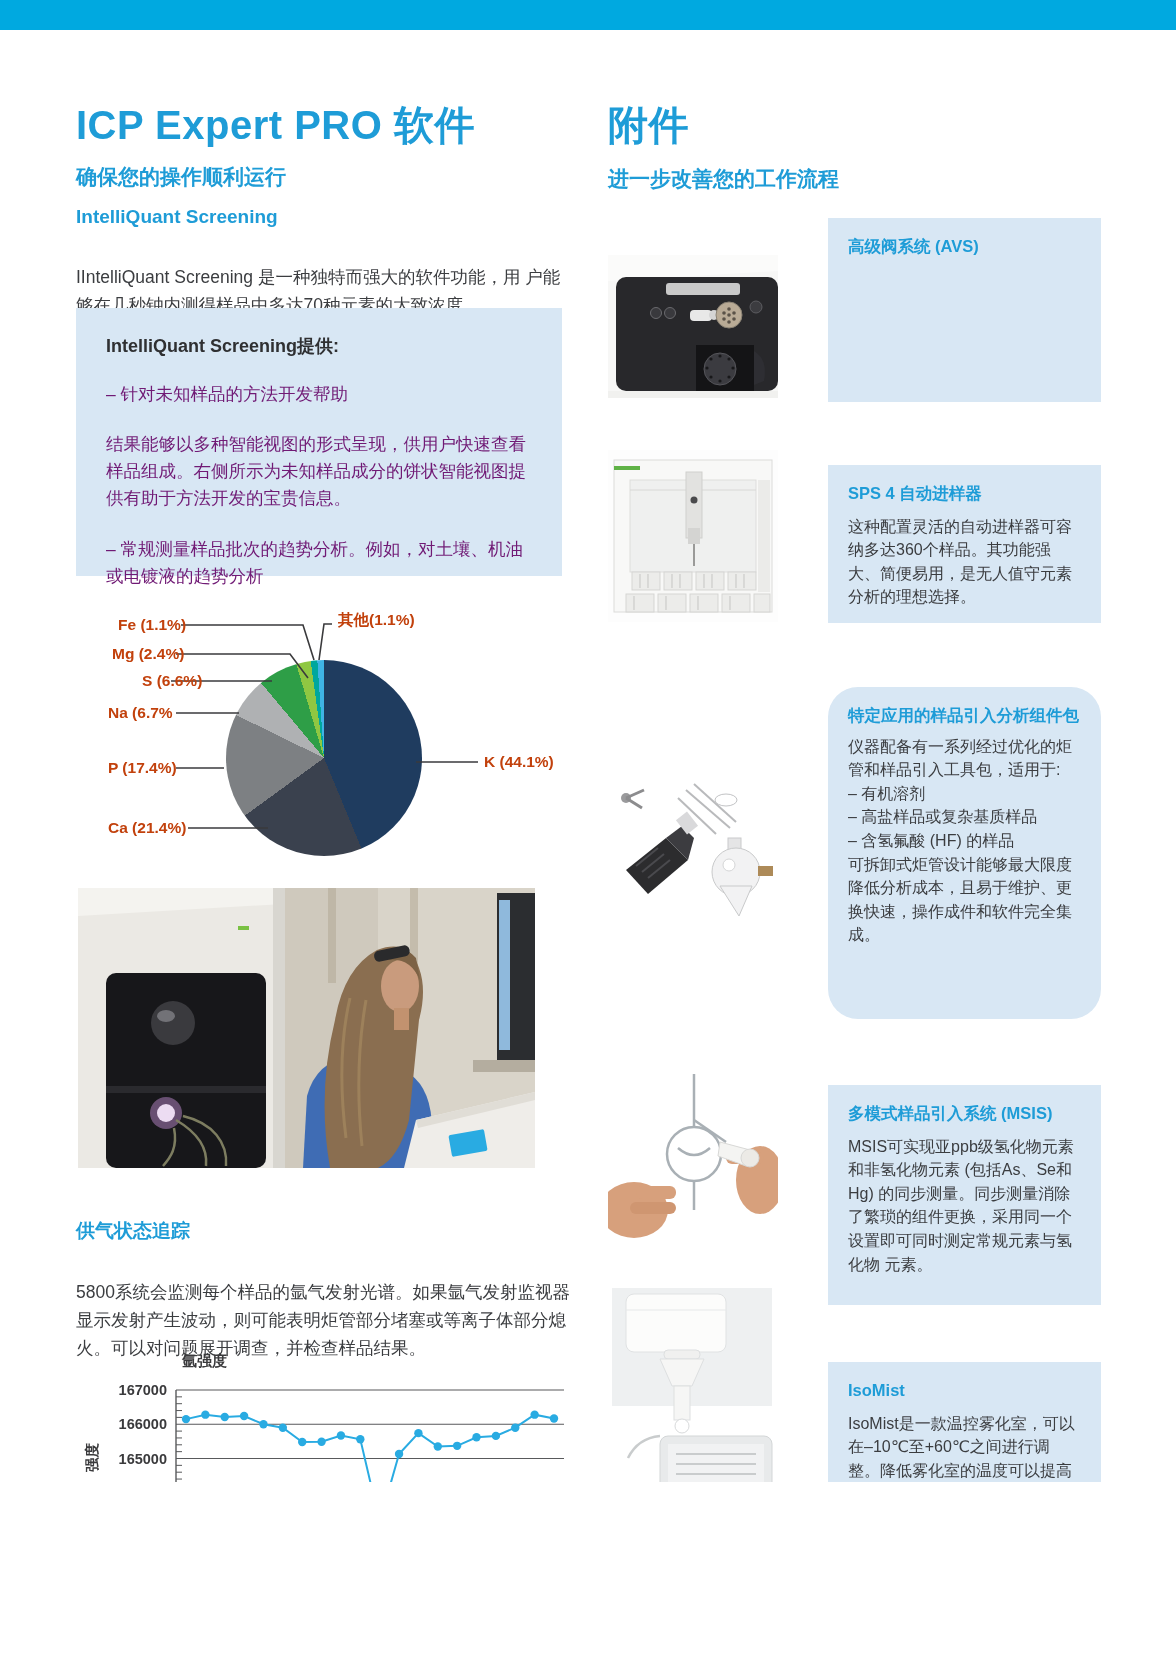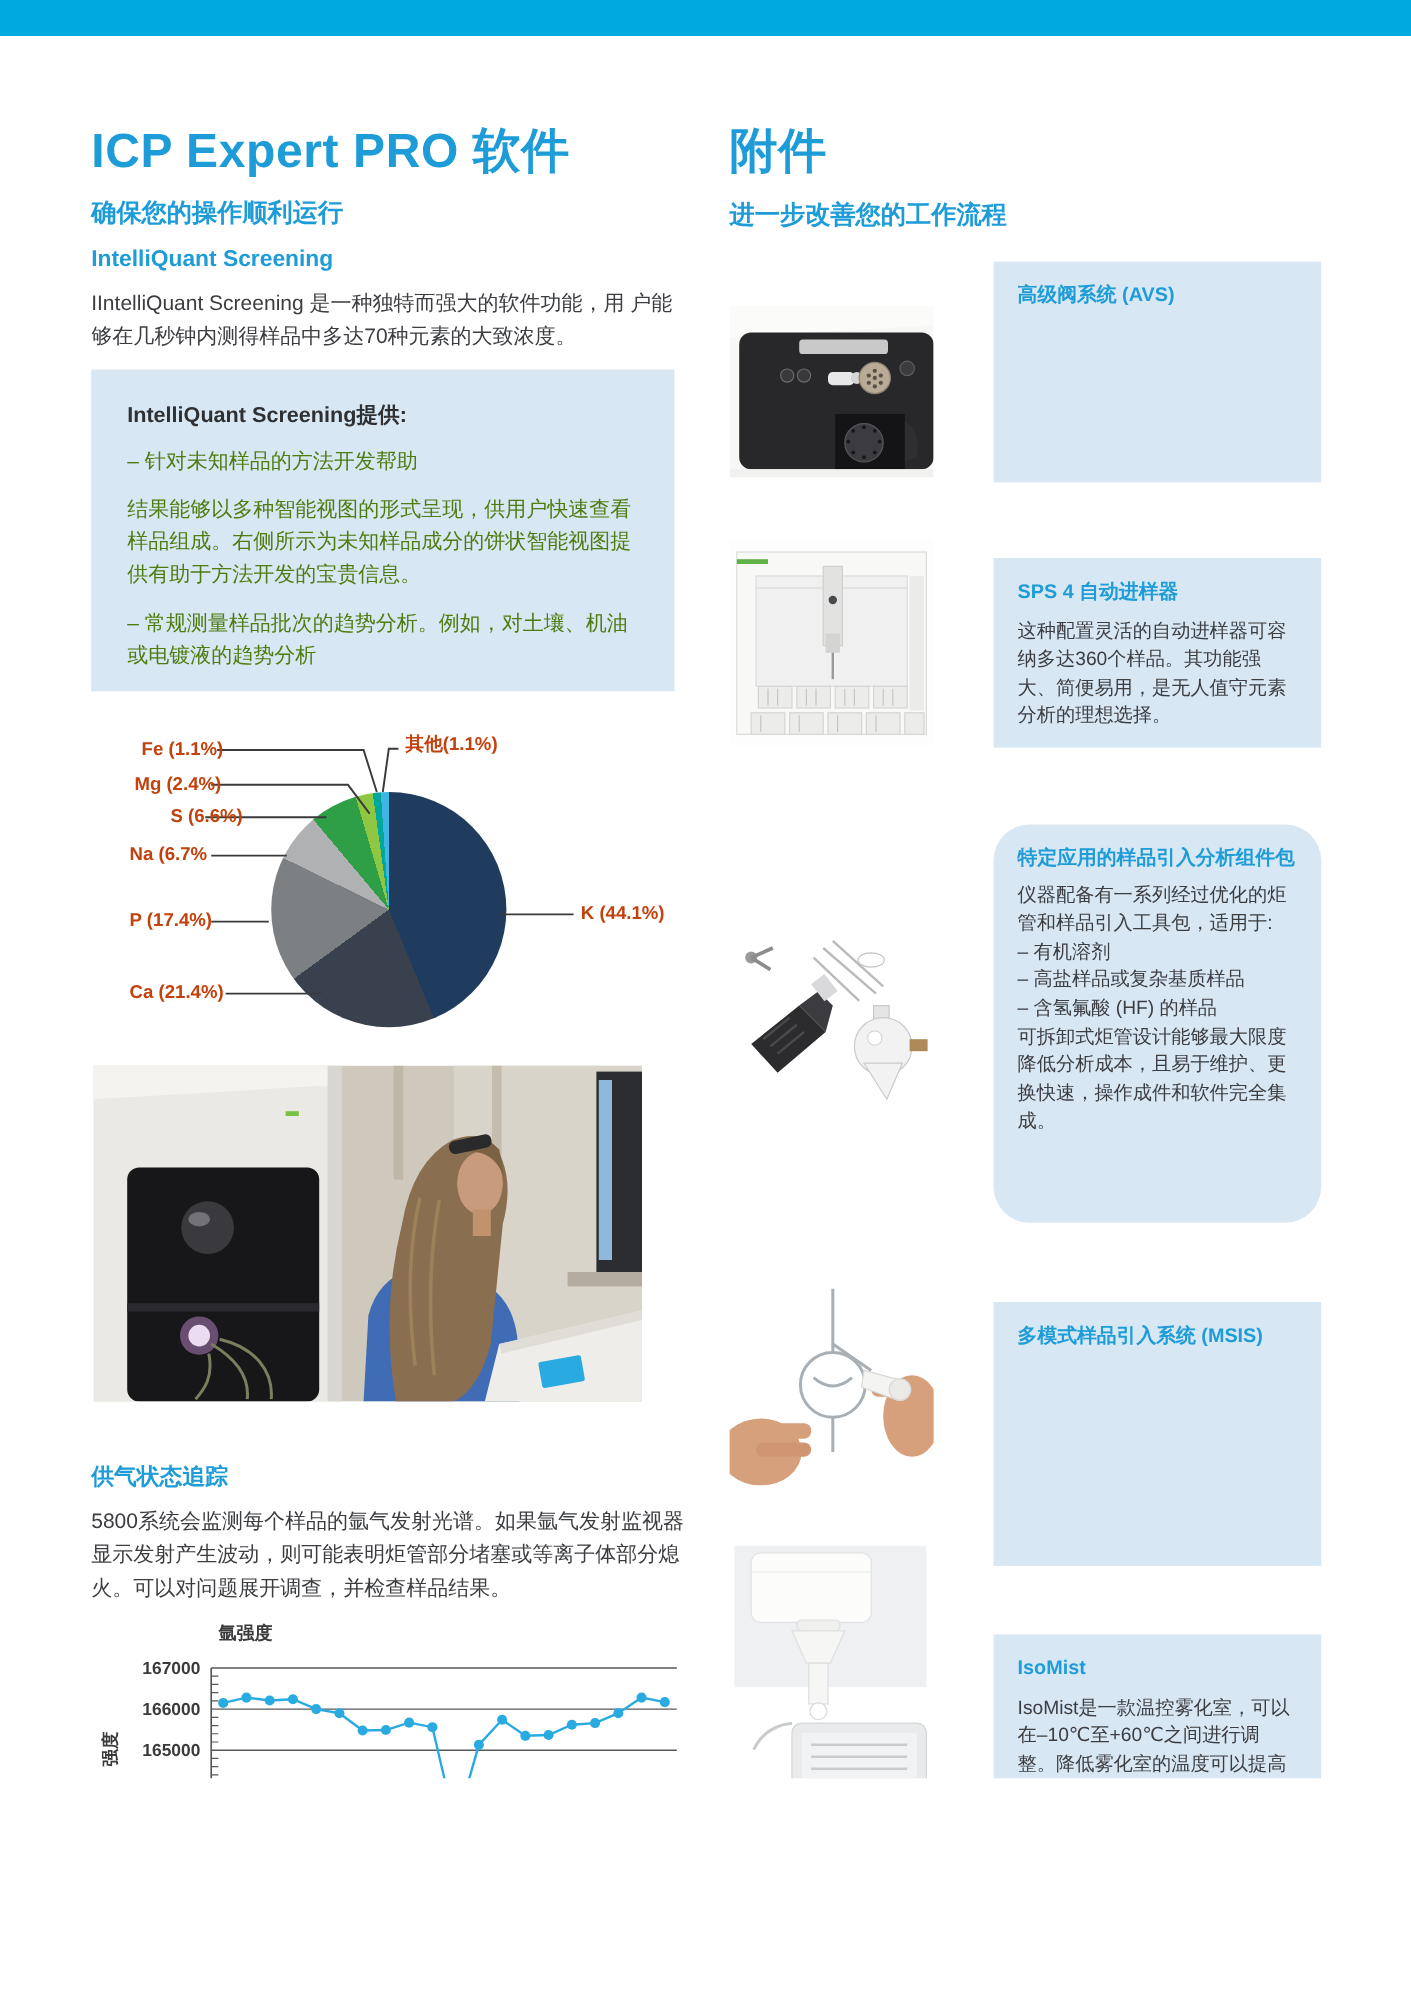--- a/index.html
+++ b/index.html
@@ -4,24 +4,24 @@
 <style>
   html,body{margin:0;padding:0;background:#ffffff;}
   #page{position:relative;width:1176px;height:1482px;background:#ffffff;overflow:hidden;
         font-family:"Liberation Sans","DejaVu Sans",sans-serif;color:#3b3d40;}
   .abs{position:absolute;}
   .topbar{left:0;top:0;width:1176px;height:30px;}
   .h1{font-size:40px;font-weight:700;letter-spacing:.5px;}
   .h2{font-size:21px;font-weight:700;}
   .h3{font-size:19px;font-weight:600;}
   .blue{color:#1e9cd7;}
-  .body-txt{font-size:17.5px;line-height:1.6;color:#3b3d40;}
+  .body-txt{font-size:17.5px;line-height:1.6;color:#3b3d40;margin-top:25px;}
   .infobox{background:#d8e7f4;padding:26px 30px;box-sizing:border-box;}
   .infobox .ib-head{font-size:18px;font-weight:700;color:#2f3032;}
-  .infobox .ib-line{margin-top:13px;font-size:17.5px;line-height:1.55;color:#4d7c0f;}
+  .infobox .ib-line{margin-top:23px;font-size:17.5px;line-height:1.55;color:#701a75;}
   .card{background:#d8e7f4;padding:17px 20px;box-sizing:border-box;}
   .card .c-title{font-size:16.5px;font-weight:600;color:#1e9cd7;line-height:1.45;}
   .card .c-body{margin-top:9px;font-size:16px;line-height:1.47;color:#3b3d40;}
   .card .c-bullet{font-size:16px;line-height:1.47;color:#3b3d40;}
   .pie-label{position:absolute;font-size:15.5px;font-weight:700;color:#c2410c;white-space:nowrap;}
   .pie-circle{position:absolute;border-radius:50%;}
   .chart-title{font-size:15px;font-weight:700;color:#3a3a3c;}
   .axis-label{font-size:14.5px;font-weight:700;color:#3a3a3c;}
   svg{display:block;}
 </style>
@@ -309,20 +309,21 @@
         <path d="M86,62 L118,84"></path>
         <path d="M70,90 Q86,104 102,90"></path>
       </g>
       <polygon points="112,84 142,92 138,108 110,98" fill="#f4f4f2" stroke="#d8d8d6"></polygon>
       <circle cx="142" cy="100" r="9" fill="#eceae6" stroke="#d8d8d6"></circle>
     </svg>
   </div>
 
   <div class="abs card" style="left:828px;top:1085px;width:273px;height:220px;">
     <div class="c-title">多模式样品引入系统 (MSIS)</div>
+    <div class="c-body">MSIS可实现亚ppb级氢化物元素和非氢化物元素 (包括As、Se和Hg) 的同步测量。同步测量消除了繁琐的组件更换，采用同一个设置即可同时测定常规元素与氢化物 元素。</div>
   </div>
 
   <div class="abs" style="left:608px;top:1288px;width:170px;height:262px;">
     <svg width="170" height="262" viewBox="0 0 170 262">
       <rect width="170" height="262" fill="#ffffff"></rect>
       <rect x="4" y="0" width="160" height="118" fill="#eef0f1"></rect>
       <rect x="18" y="6" width="100" height="58" rx="8" fill="#fcfcfb" stroke="#e0e2e3"></rect>
       <line x1="18" y1="22" x2="118" y2="22" stroke="#e6e8e9"></line>
       <rect x="56" y="62" width="36" height="9" rx="4" fill="#f0f0ef" stroke="#dddfe0"></rect>
       <polygon points="52,71 96,71 84,98 64,98" fill="#f6f6f5" stroke="#dddfe0"></polygon>

